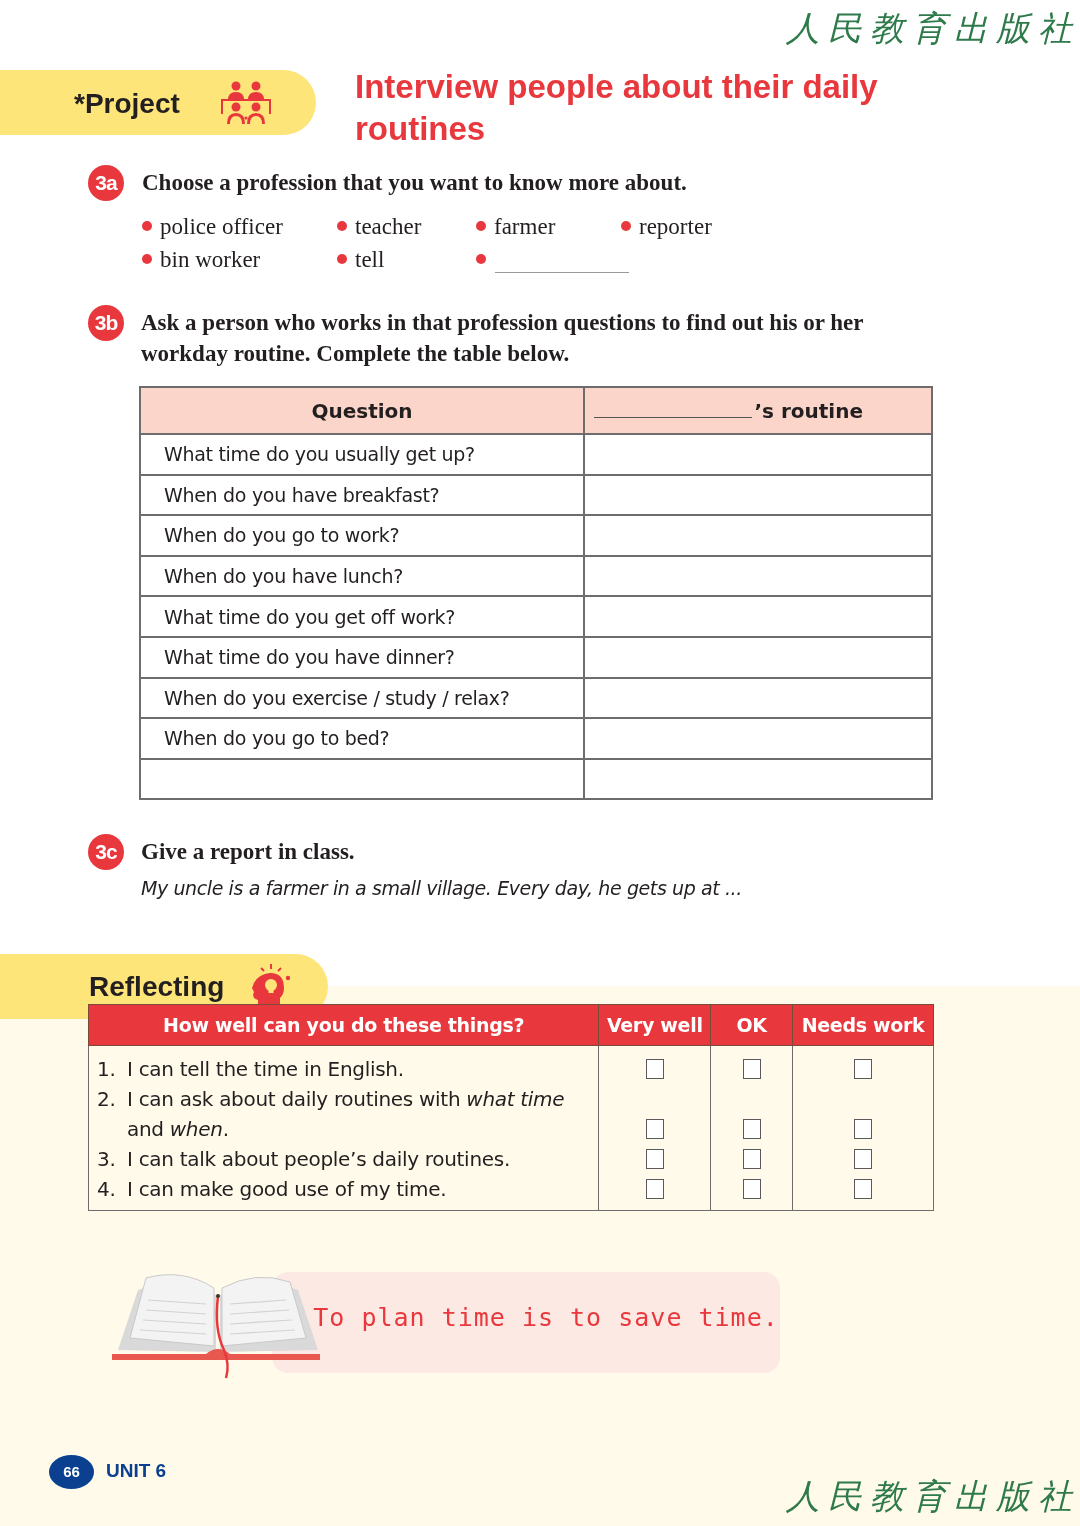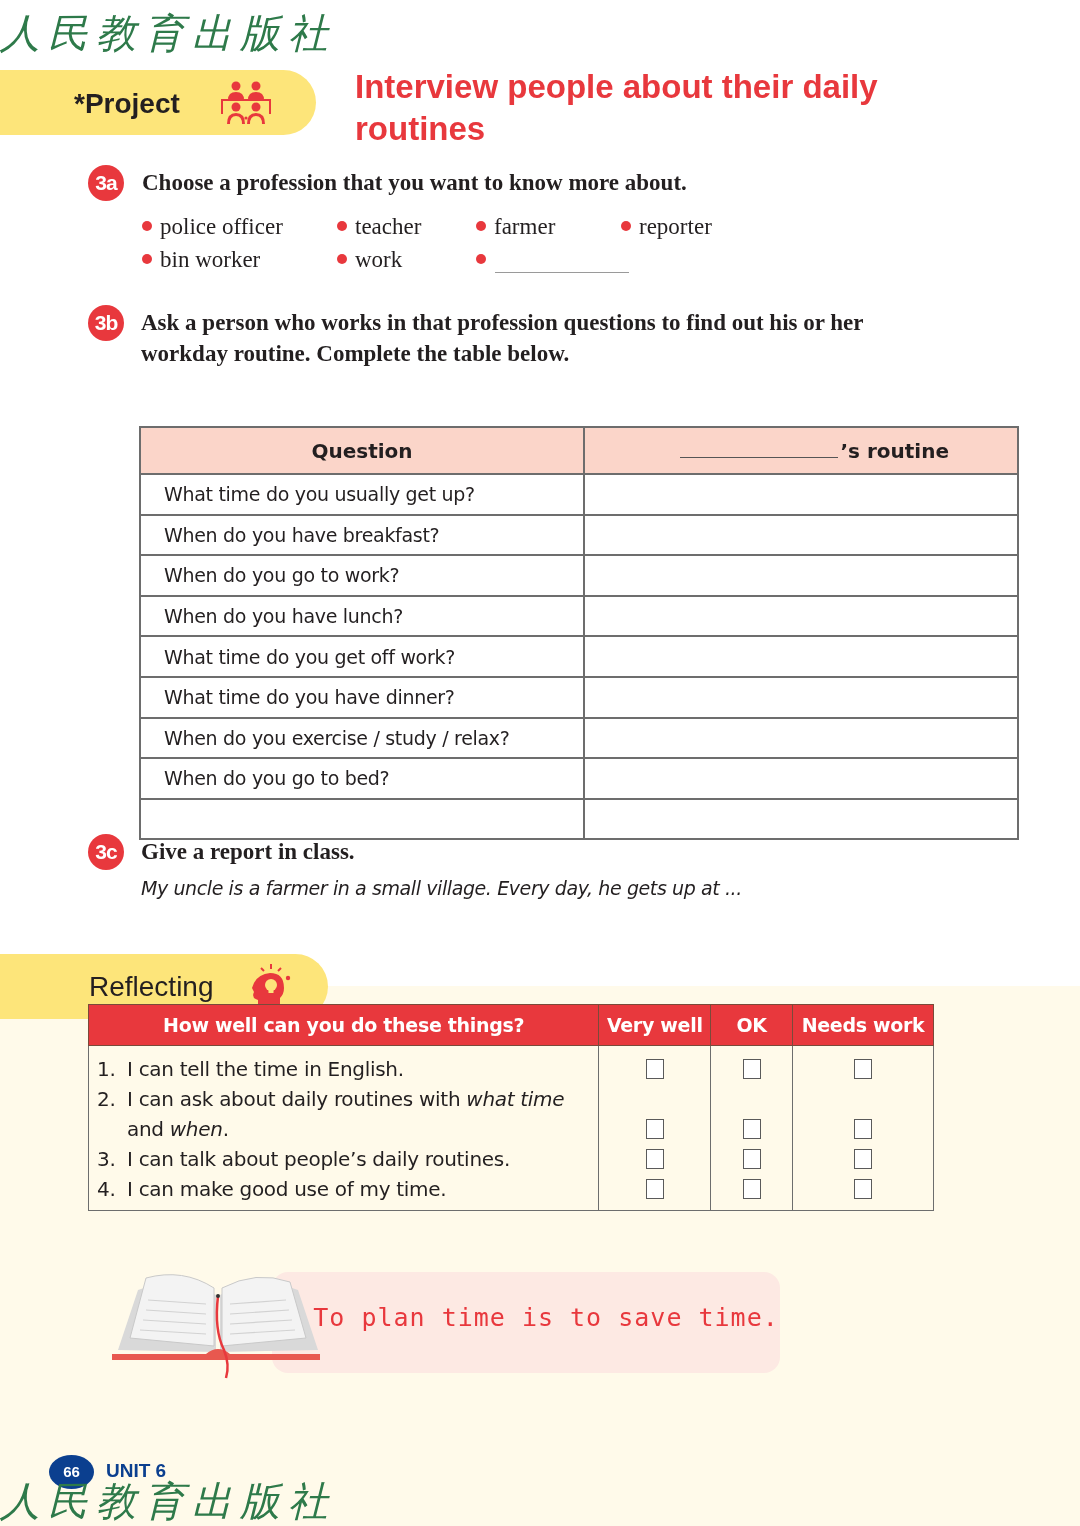--- a/index.html
+++ b/index.html
@@ -1,22 +1,22 @@
 <!DOCTYPE html>
 <html><head>
 <meta charset="utf-8">
 <style>
   * { box-sizing: border-box; margin: 0; padding: 0; }
   html, body { width: 1080px; height: 1526px; background: #ffffff; overflow: hidden; }
   body { position: relative; font-family: "Liberation Sans", sans-serif; color: #231f20; }
 
   .cream-bg { position: absolute; left: 0; top: 986px; width: 1080px; height: 540px; background: #fffaea; }
 
-  .publisher { position: absolute; left: 0; width: 1080px; text-align: left;
-    font-family: "DejaVu Serif", serif; font-style: italic; color: #2e7a4a; font-size: 40px; letter-spacing: 8px; }
+  .publisher { position: absolute; left: 0; width: 1080px; text-align: right;
+    font-family: "DejaVu Serif", serif; font-style: italic; color: #2e7a4a; font-size: 34px; letter-spacing: 8px; }
   .publisher.top { top: 6px; }
   .publisher.bottom { top: 1474px; }
 
   
   .pill { position: absolute; left: 0; background: #fde57a; border-radius: 0 34px 34px 0; }
   .project-pill { top: 70px; width: 316px; height: 65px; }
   .project-label { position: absolute; left: 74px; top: 88px; font-size: 28px; font-weight: bold; color: #231f20; }
   .project-icon { position: absolute; left: 217px; top: 80px; width: 58px; height: 46px; }
   .project-title { position: absolute; left: 335px; top: 66px; width: 600px; font-size: 33px; font-weight: bold;
     color: #e8383d; line-height: 42px; margin-left: 20px; }
@@ -24,35 +24,35 @@
   
   .badge { position: absolute; width: 36px; height: 36px; border-radius: 50%; background: #e8383d; color: #fff;
     font-weight: bold; font-size: 21px; line-height: 36px; text-align: center; font-family: "Liberation Sans", sans-serif; letter-spacing: -1px; }
   .task-text { position: absolute; font-family: "Liberation Serif", serif; font-weight: bold; font-size: 23px; color: #231f20; }
 
   .opt { position: absolute; font-family: "Liberation Serif", serif; font-size: 23px; color: #231f20; }
   .opt .dot { display: inline-block; width: 10px; height: 10px; border-radius: 50%; background: #e8383d; margin-right: 8px; vertical-align: 3px; }
   .blank-line { position: absolute; left: 495px; top: 272px; width: 134px; border-bottom: 1px solid #9a9a9a; }
 
   
-  .routine-table { position: absolute; left: 139px; top: 386px; width: 880px; border-collapse: collapse;
-    font-family: "DejaVu Sans", sans-serif; margin-top: 40px; }
+  .routine-table { position: absolute; left: 139px; top: 386px; width: 794px; border-collapse: collapse;
+    font-family: "DejaVu Sans", sans-serif; }
   .routine-table th, .routine-table td { border: 2px solid #6d6d6d; }
   .routine-table th { background: #fbd5c9; height: 47px; font-size: 20px; font-weight: bold; color: #231f20; }
   .routine-table td { height: 40.6px; font-size: 19px; color: #231f20; padding-left: 23px; letter-spacing: -0.3px; }
   .routine-table .col-q { width: 444px; }
   .routine-table .routine-head { text-align: right; padding-right: 68px; }
   .routine-head .name-blank { display: inline-block; width: 158px; border-bottom: 1px solid #555; margin-right: 2px; height: 14px; }
 
   .example { position: absolute; left: 141px; top: 877px; font-family: "DejaVu Sans", sans-serif; font-style: italic;
     font-size: 19px; color: #231f20; letter-spacing: -0.4px; }
 
   
   .reflect-pill { top: 954px; width: 328px; height: 65px; }
-  .reflect-label { position: absolute; left: 89px; top: 971px; font-size: 28px; font-weight: normal; color: #231f20; }
+  .reflect-label { position: absolute; left: 89px; top: 971px; font-size: 28px; font-weight: bold; color: #231f20; }
   .reflect-icon { position: absolute; left: 250px; top: 962px; width: 42px; height: 48px; }
 
   .reflect-table { position: absolute; left: 88px; top: 1004px; width: 846px; border-collapse: collapse;
     font-family: "DejaVu Sans", sans-serif; background: #fffaea; }
   .reflect-table th { background: #e8383d; color: #fff; font-size: 19px; font-weight: bold; height: 41px;
     border: 1.5px solid #7a4a3a; letter-spacing: -0.3px; }
   .reflect-table td { border-left: 1.5px solid #6d6d6d; border-right: 1.5px solid #6d6d6d; border-bottom: 1.5px solid #6d6d6d;
     vertical-align: top; padding-top: 8px; padding-bottom: 6px; }
   .items { font-size: 20px; line-height: 30px; color: #231f20; padding-left: 8px; letter-spacing: -0.3px; }
   .item { display: flex; }
@@ -99,21 +99,21 @@
 <div class="project-title">Interview people about their daily routines</div>
 
 <div class="badge" style="left:88px;top:165px;">3a</div>
 <div class="task-text" style="left:142px;top:170px;">Choose a profession that you want to know more about.</div>
 
 <div class="opt" style="left:142px;top:214px;"><span class="dot"></span><span>police officer</span></div>
 <div class="opt" style="left:337px;top:214px;"><span class="dot"></span><span>teacher</span></div>
 <div class="opt" style="left:476px;top:214px;"><span class="dot"></span><span>farmer</span></div>
 <div class="opt" style="left:621px;top:214px;"><span class="dot"></span><span>reporter</span></div>
 <div class="opt" style="left:142px;top:247px;"><span class="dot"></span><span>bin worker</span></div>
-<div class="opt" style="left:337px;top:247px;"><span class="dot"></span><span>work</span></div>
+<div class="opt" style="left:337px;top:247px;"><span class="dot"></span><span>tell</span></div>
 <div class="opt" style="left:476px;top:247px;"><span class="dot"></span><span></span></div>
 <div class="blank-line"></div>
 
 <div class="badge" style="left:88px;top:305px;">3b</div>
 <div class="task-text" style="left:141px;top:310px;text-align:center;">Ask a person who works in that profession questions to find out his or her</div>
 <div class="task-text" style="left:141px;top:341px;">workday routine. Complete the table below.</div>
 
 <table class="routine-table">
   <thead>
     <tr>

